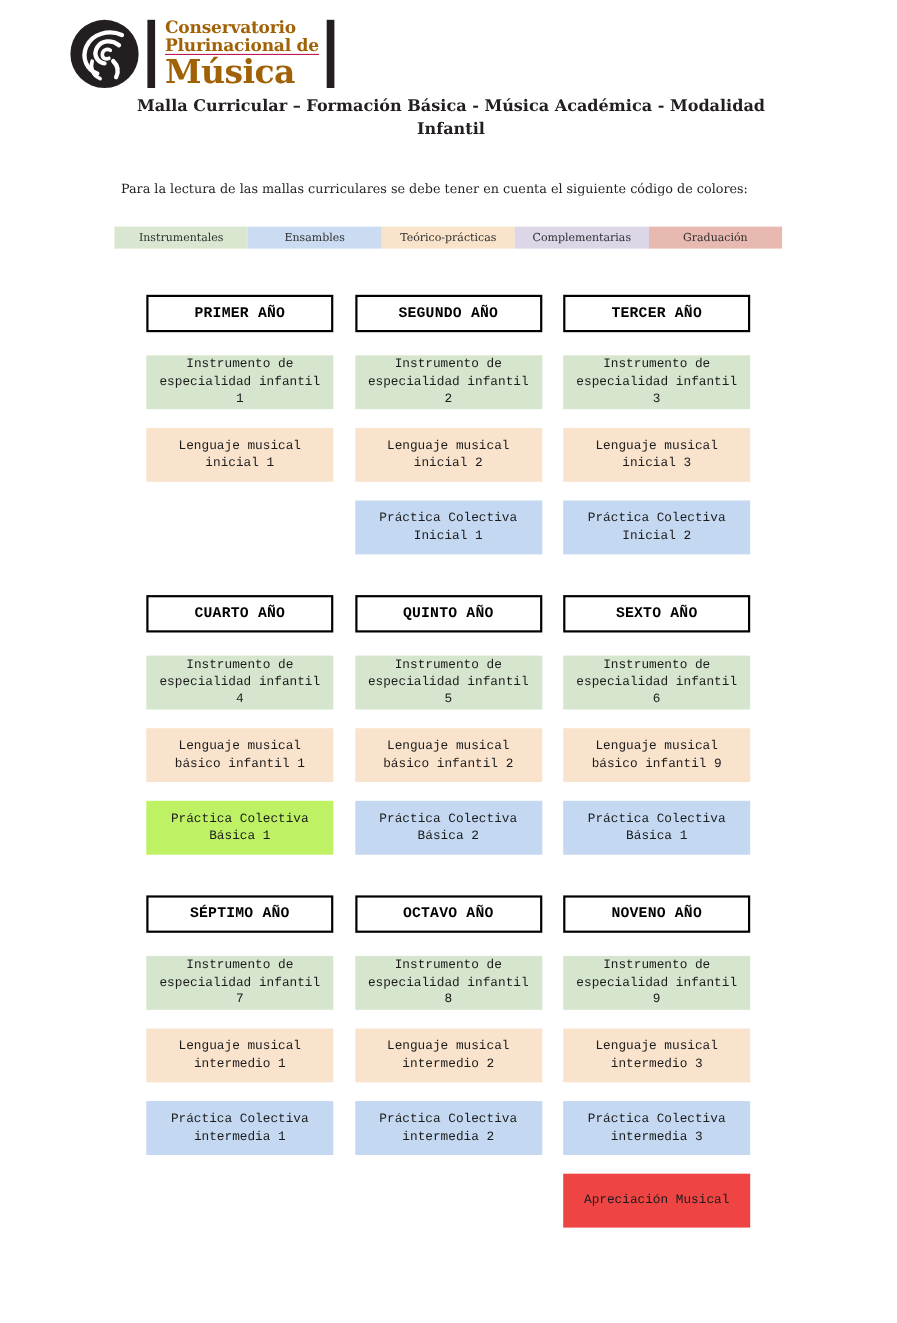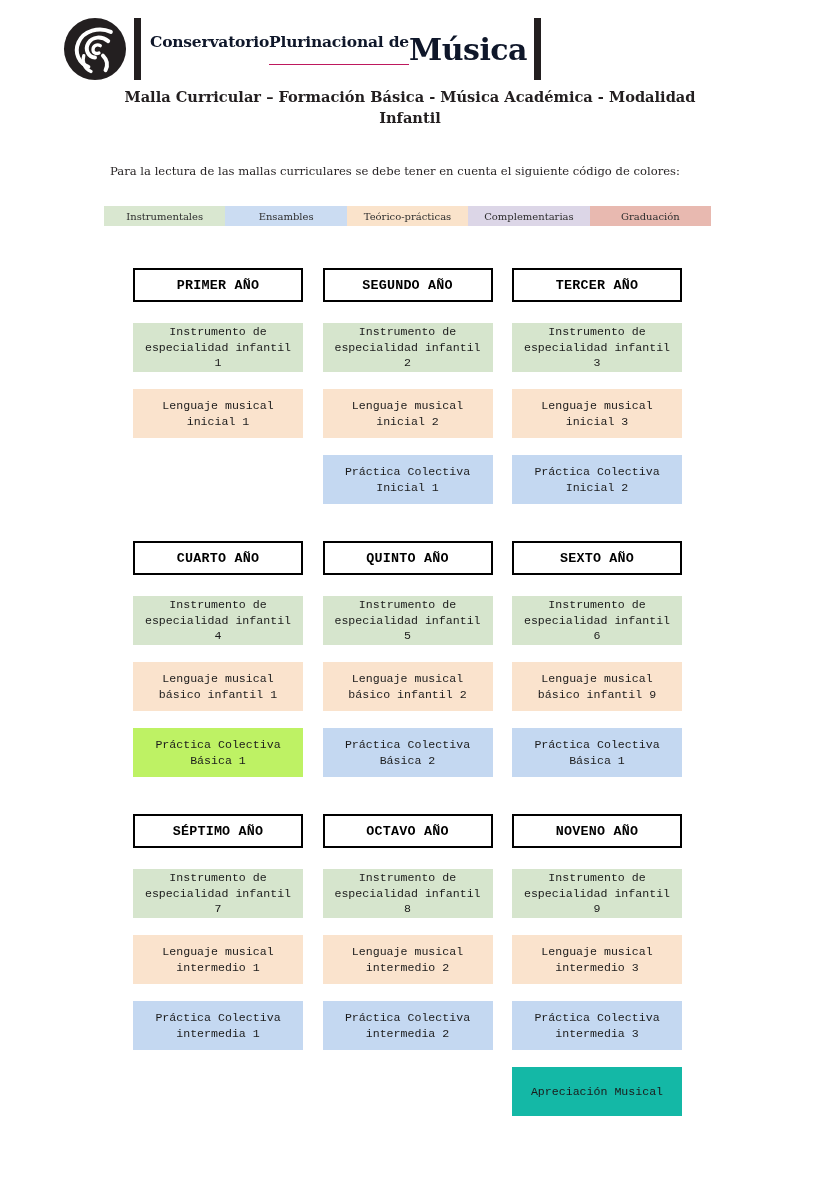--- a/index.html
+++ b/index.html
@@ -39,25 +39,25 @@
     width: 7px;
     background: #231f20;
     height: 62px;
     margin: 0 9px 0 6px;
   }
   .logo-rule.right {
     margin: 0 0 0 7px;
   }
   .logo-words {
     display: flex;
-    flex-direction: row;
+    flex-direction: column;
     justify-content: space-between;
     line-height: 1;
     font-family: "DejaVu Serif", serif;
-    color: #0f172a;
+    color: #a16207;
   }
   .logo-l1, .logo-l2 {
     font-size: 15.5px;
     font-weight: bold;
     letter-spacing: -0.2px;
   }
   .logo-l2 {
     border-bottom: 1px solid #be185d;
     padding-bottom: 1px;
   }
@@ -266,16 +266,16 @@
         <div class="course" style="background: rgb(214, 229, 205);">Instrumento de especialidad infantil 8</div>
         <div class="course" style="background: rgb(250, 227, 205);">Lenguaje musical intermedio 2</div>
         <div class="course" style="background: rgb(196, 216, 241);">Práctica Colectiva intermedia 2</div>
         <div class="course empty"></div>
       </div>
       <div class="col">
         <div class="year-head">NOVENO AÑO</div>
         <div class="course" style="background: rgb(214, 229, 205);">Instrumento de especialidad infantil 9</div>
         <div class="course" style="background: rgb(250, 227, 205);">Lenguaje musical intermedio 3</div>
         <div class="course" style="background: rgb(196, 216, 241);">Práctica Colectiva intermedia 3</div>
-        <div class="course" style="background: #14b8a6;">Apreciación Musical</div>
+        <div class="course" style="background: #ef4444;">Apreciación Musical</div>
       </div>
     </div>
   </div>
 
 </body></html>

